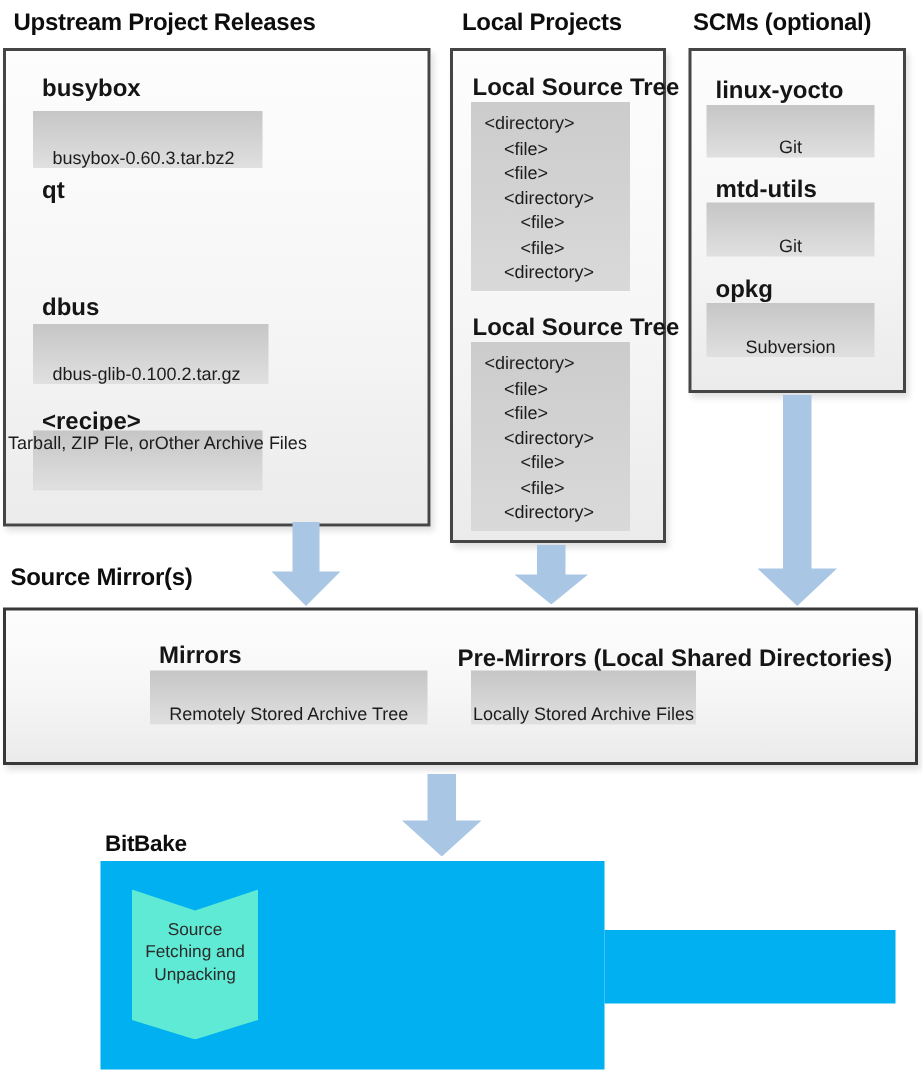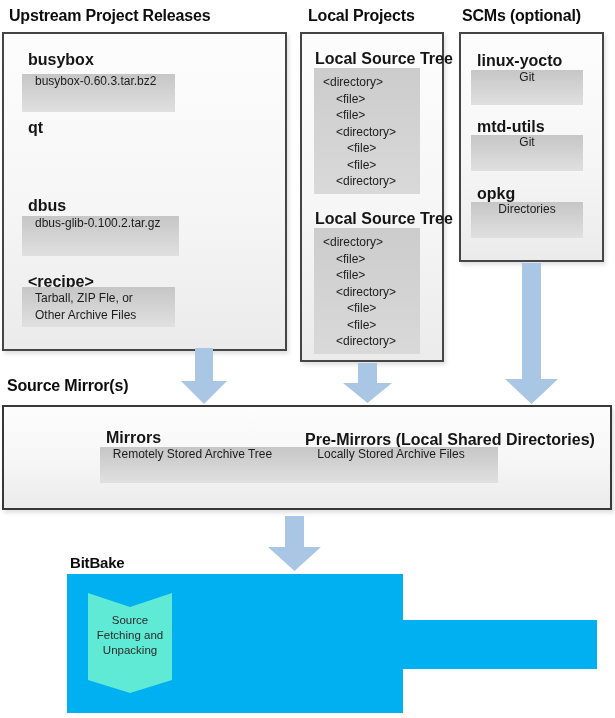--- a/index.html
+++ b/index.html
@@ -16,26 +16,26 @@
     position:absolute; border:2px solid #454545;
     background:linear-gradient(180deg,#fdfdfd 0%,#f6f6f6 55%,#ebebeb 100%);
     box-shadow:2px 3px 4px rgba(0,0,0,0.12);
   }
   .lbl {
     position:absolute; font-size:16px; font-weight:bold; color:#151515;
     white-space:nowrap;
   }
   .gbox {
     position:absolute; background:linear-gradient(180deg,#c6c6c6 0%,#e0e0e0 100%);
-    font-size:12px; color:#1c1c1c; display:flex; align-items:flex-start;
+    font-size:12px; color:#1c1c1c; display:flex; align-items:flex-end;
     white-space:nowrap;
   }
   .gbox.padded { padding-left:13px; }
   .gbox.center { justify-content:center; }
-  .gbox.multiline { flex-direction:column; align-items:flex-start; justify-content:center; line-height:17px; }
+  .gbox.multiline { flex-direction:row; align-items:flex-start; justify-content:center; line-height:17px; }
   .treebox {
     position:absolute; background:linear-gradient(180deg,#cccccc 0%,#d9d9d9 100%);
     font-size:12px; color:#1c1c1c; line-height:16.5px; padding:6px 0 0 9px;
   }
   .tl { white-space:nowrap; }
   .ind1 { margin-left:13px; }
   .ind2 { margin-left:24px; }
   .arrow { position:absolute; background:#a9c6e4; }
   .bb-rect { position:absolute; background:#00b0f0; }
   .chevron {
@@ -104,38 +104,38 @@
     <span>Git</span>
   </div>
 
   <div class="lbl" style="left:16px;top:84px">mtd-utils</div>
   <div class="gbox center" style="left:10px;top:101px;width:112px;height:36px">
     <span>Git</span>
   </div>
 
   <div class="lbl" style="left:16px;top:151px">opkg</div>
   <div class="gbox center" style="left:10px;top:168px;width:112px;height:36px">
-    <span>Directories</span>
+    <span>Subversion</span>
   </div>
 </div>
 
 <div class="arrow" style="left:181px;top:348px;width:46px;height:56px;clip-path:polygon(14px 0,32px 0,32px 33px,46px 33px,23px 56px,0 33px,14px 33px)"></div>
 <div class="arrow" style="left:343px;top:363px;width:49px;height:40px;clip-path:polygon(15px 0,34px 0,34px 20px,49px 20px,24.5px 40px,0 20px,15px 20px)"></div>
 <div class="arrow" style="left:505px;top:263px;width:53px;height:141px;clip-path:polygon(17px 0,36px 0,36px 116px,53px 116px,26.5px 141px,0 116px,17px 116px)"></div>
 
 <div class="title" style="left:7px;top:377px">Source Mirror(s)</div>
 
 <div class="panel mirror-panel" style="left:2px;top:405px;width:610px;height:105px">
   <div class="lbl" style="left:102px;top:22px">Mirrors</div>
   <div class="gbox center" style="left:96px;top:40px;width:185px;height:36px">
     <span>Remotely Stored Archive Tree</span>
   </div>
 
   <div class="lbl" style="left:301px;top:24px">Pre-Mirrors (Local Shared Directories)</div>
-  <div class="gbox center" style="left:280px;top:40px;width:214px;height:36px">
+  <div class="gbox center" style="left:310px;top:40px;width:150px;height:36px">
     <span>Locally Stored Archive Files</span>
   </div>
 </div>
 
 <div class="arrow" style="left:268px;top:516px;width:53px;height:55px;clip-path:polygon(17px 0,36px 0,36px 31px,53px 31px,26.5px 55px,0 31px,17px 31px)"></div>
 
 <div class="title" style="left:70px;top:554px;font-size:15px">BitBake</div>
 
 <div class="bb-rect" style="left:67px;top:574px;width:336px;height:139px"></div>
 <div class="bb-rect" style="left:403px;top:620px;width:194px;height:49px"></div>

